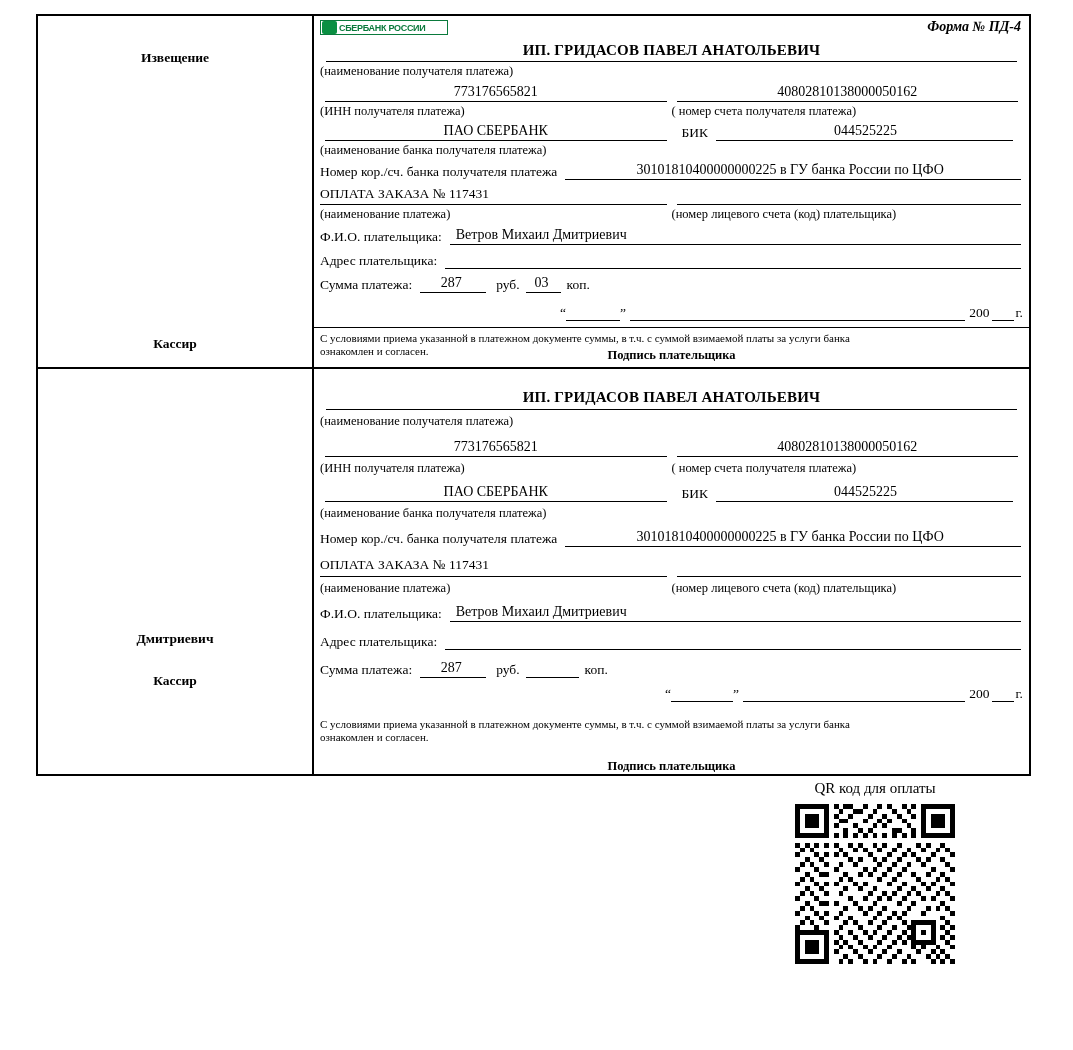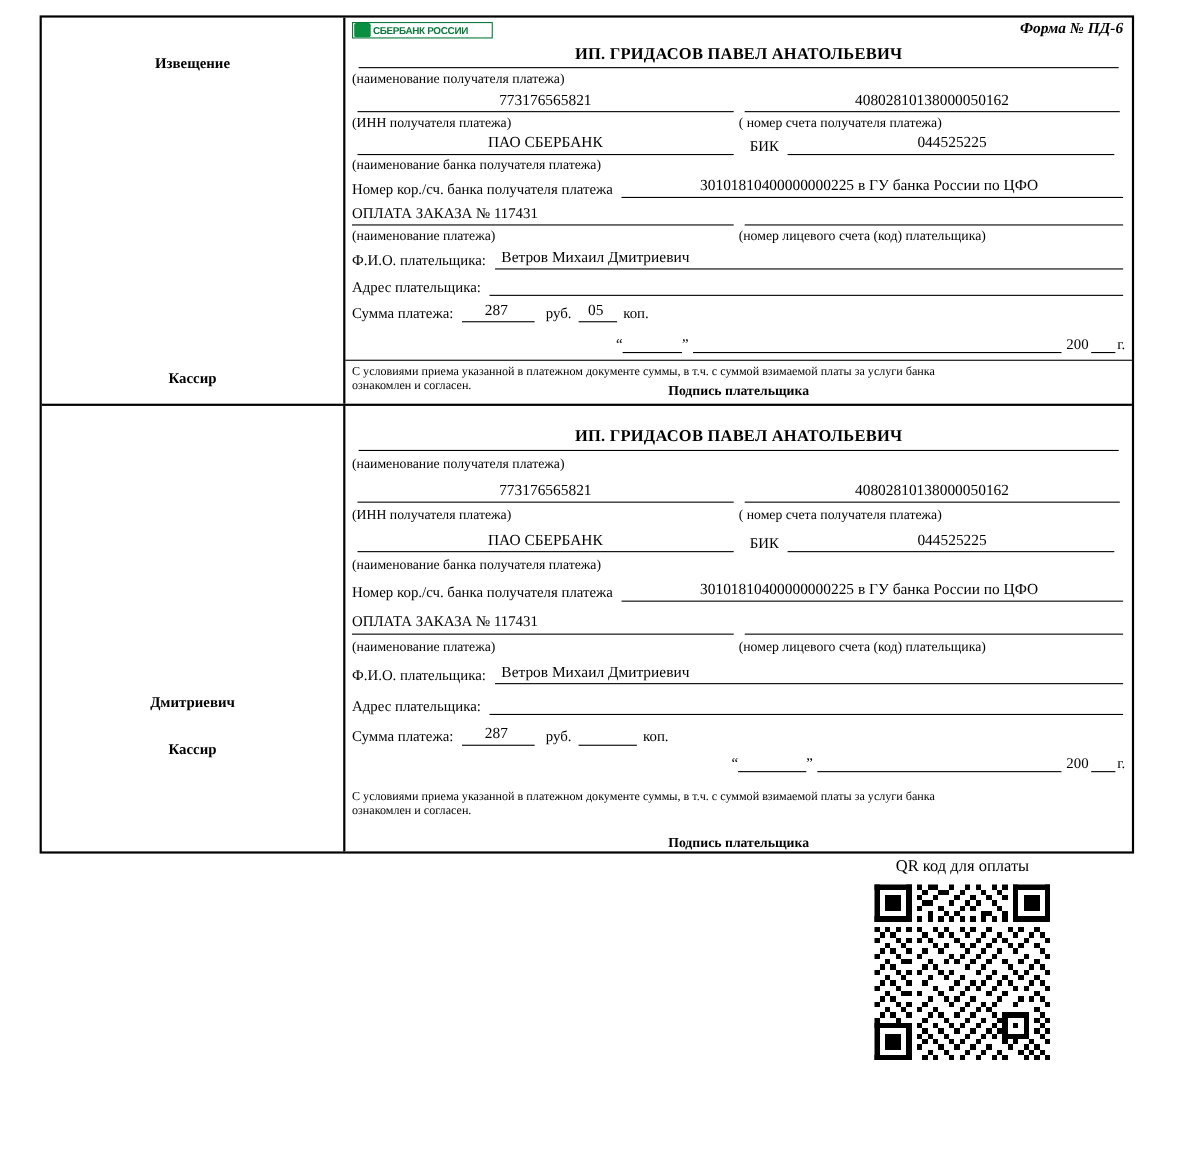--- a/index.html
+++ b/index.html
@@ -169,21 +169,21 @@
       <div class="left-col">
         <div class="side-label lbl-izv">Извещение</div>
         <div class="side-label lbl-kassir-top">Кассир</div>
       </div>
       <div class="right-col">
 
         <div class="sber-logo">
           <div class="mark"></div>
           <div class="txt">СБЕРБАНК РОССИИ</div>
         </div>
-        <div class="form-no">Форма № ПД-6</div>
+        <div class="form-no">Форма № ПД-4</div>
 
         <div class="row title" style="margin-top:22px;">ИП. ГРИДАСОВ ПАВЕЛ АНАТОЛЬЕВИЧ</div>
         <div style="margin:1px 6px 0 6px;" class="underline-box"></div>
         <div class="row caption" style="margin-top:2px;">(наименование получателя платежа)</div>
 
         <div class="flexrow" style="margin-top:5px;">
           <div style="width:50%; text-align:center;">
             <div class="val">773176565821</div>
             <div style="margin:0 5px 0 5px;" class="underline-box"></div>
           </div>
@@ -252,21 +252,21 @@
         </div>
 
         <div class="flexrow" style="margin-top:6px;">
           <div class="row">Сумма платежа:</div>
           <div style="width:78px;">
             <div class="val">287</div>
             <div style="margin:0 4px 0 8px;" class="underline-box"></div>
           </div>
           <div class="row" style="padding-left:6px;">руб.</div>
           <div style="width:44px;">
-            <div class="val">05</div>
+            <div class="val">03</div>
             <div style="margin:0 3px 0 6px;" class="underline-box"></div>
           </div>
           <div class="row" style="padding-left:3px;">коп.</div>
         </div>
 
         <div class="flexrow" style="margin-top:12px; padding-left:240px;">
           <div class="row">“</div>
           <div style="width:54px;">
             <div style="height:14px;"></div>
             <div class="underline-box"></div>

